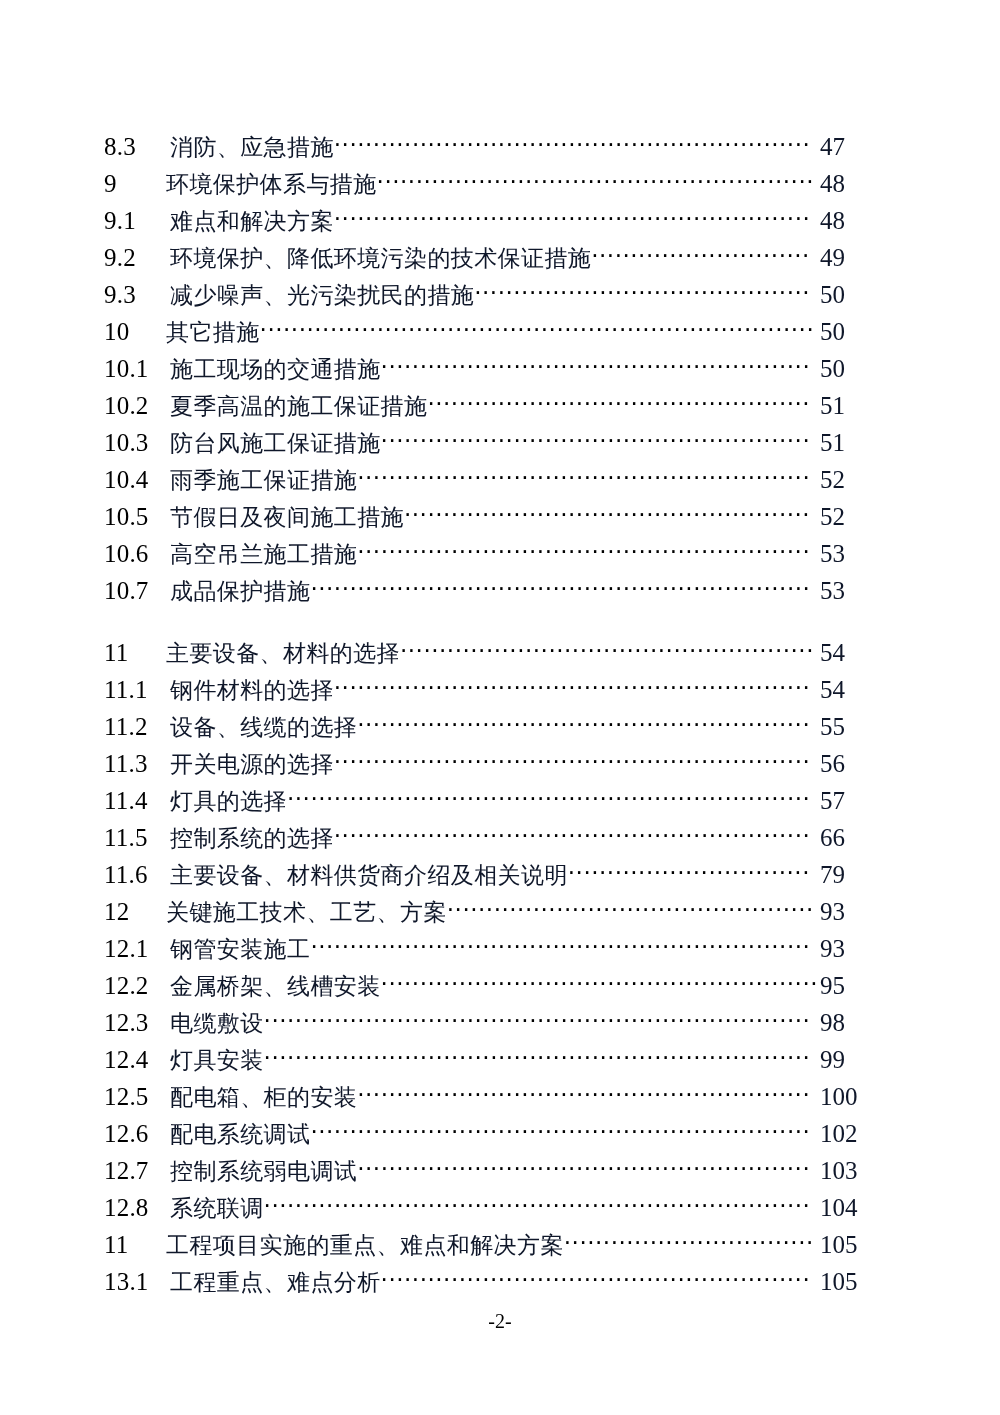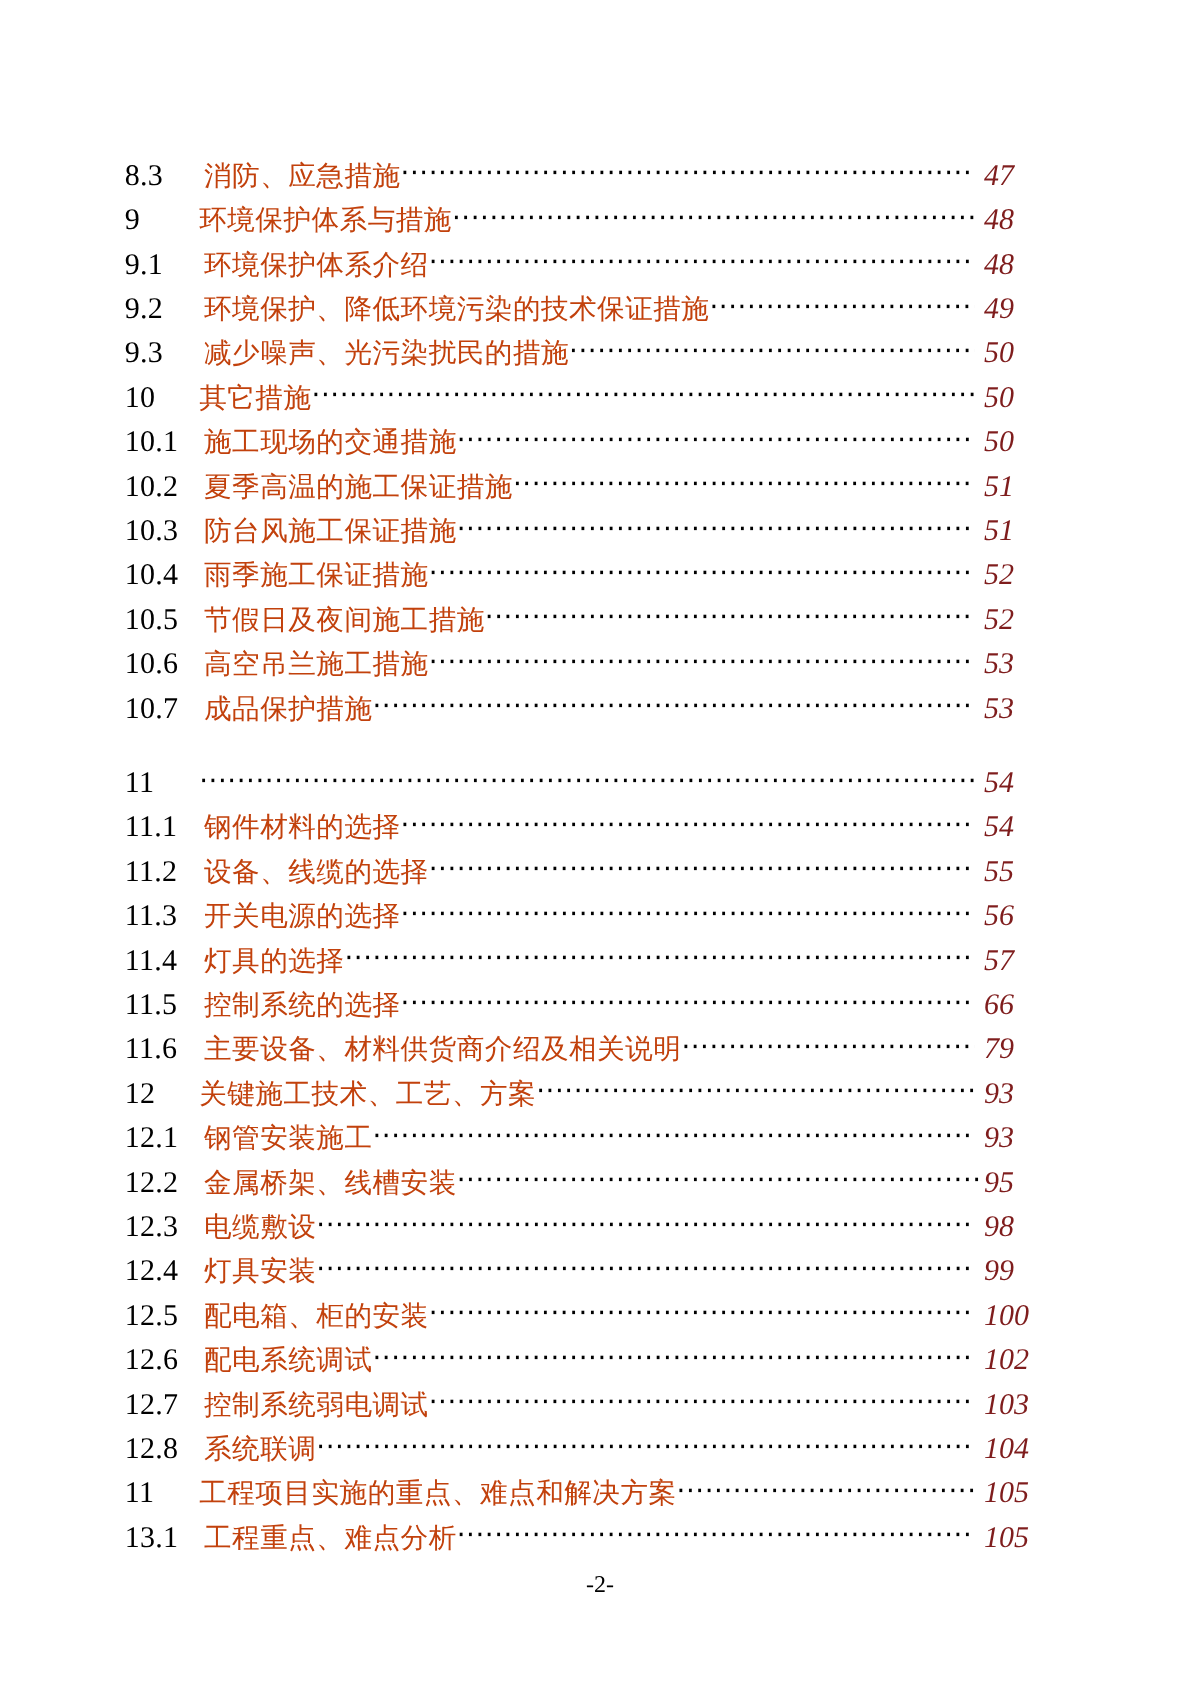--- a/index.html
+++ b/index.html
@@ -52,21 +52,21 @@
     font-size: 25px;
     letter-spacing: 0.2px;
     color: #000000;
   }
 
   .entry-title {
     flex: 0 0 auto;
     font-family: "DejaVu Sans", "Liberation Sans", sans-serif;
     font-size: 23px;
     letter-spacing: 0.4px;
-    color: #c2410c;
+    color: #0f172a;
   }
 
   
   .lvl1 .entry-title { margin-left: 0px; font-family: Liberation Mono, monospace; }
   .lvl2 .entry-title { margin-left: 4px; }
 
   .entry-leader {
     flex: 1 1 auto;
     overflow: hidden;
     font-family: "DejaVu Sans", "Liberation Sans", sans-serif;
@@ -77,25 +77,24 @@
     letter-spacing: 0.5px;
   }
   .entry-leader::after {
     content: "···········································································································································································";
   }
 
   .entry-page {
     flex: 0 0 auto;
     font-family: "Liberation Serif", "DejaVu Serif", serif;
     font-size: 25px;
-    color: #7f1d1d;
+    color: #0f172a;
     padding-left: 8px;
     text-align: left;
     min-width: 44px;
-    font-style: italic;
   }
   .entry-page.tight { padding-left: 0px; }
 
   .footer {
     position: absolute;
     left: 0;
     top: 1310px;
     width: 1000px;
     text-align: center;
     font-family: "Liberation Serif", "DejaVu Serif", serif;
@@ -116,21 +115,21 @@
         <span class="entry-page">47</span>
       </div>
       <div class="toc-entry lvl1">
         <span class="entry-num">9</span>
         <span class="entry-title">环境保护体系与措施</span>
         <span class="entry-leader"></span>
         <span class="entry-page">48</span>
       </div>
       <div class="toc-entry lvl2">
         <span class="entry-num">9.1</span>
-        <span class="entry-title">环境保护体系介绍</span>
+        <span class="entry-title">难点和解决方案</span>
         <span class="entry-leader"></span>
         <span class="entry-page">48</span>
       </div>
       <div class="toc-entry lvl2">
         <span class="entry-num">9.2</span>
         <span class="entry-title">环境保护、降低环境污染的技术保证措施</span>
         <span class="entry-leader"></span>
         <span class="entry-page">49</span>
       </div>
       <div class="toc-entry lvl2">
@@ -182,20 +181,21 @@
         <span class="entry-page">53</span>
       </div>
       <div class="toc-entry lvl2">
         <span class="entry-num">10.7</span>
         <span class="entry-title">成品保护措施</span>
         <span class="entry-leader"></span>
         <span class="entry-page">53</span>
       </div>
       <div class="toc-entry lvl1 group-gap">
         <span class="entry-num">11</span>
+        <span class="entry-title">主要设备、材料的选择</span>
         <span class="entry-leader"></span>
         <span class="entry-page">54</span>
       </div>
       <div class="toc-entry lvl2">
         <span class="entry-num">11.1</span>
         <span class="entry-title">钢件材料的选择</span>
         <span class="entry-leader"></span>
         <span class="entry-page">54</span>
       </div>
       <div class="toc-entry lvl2">

